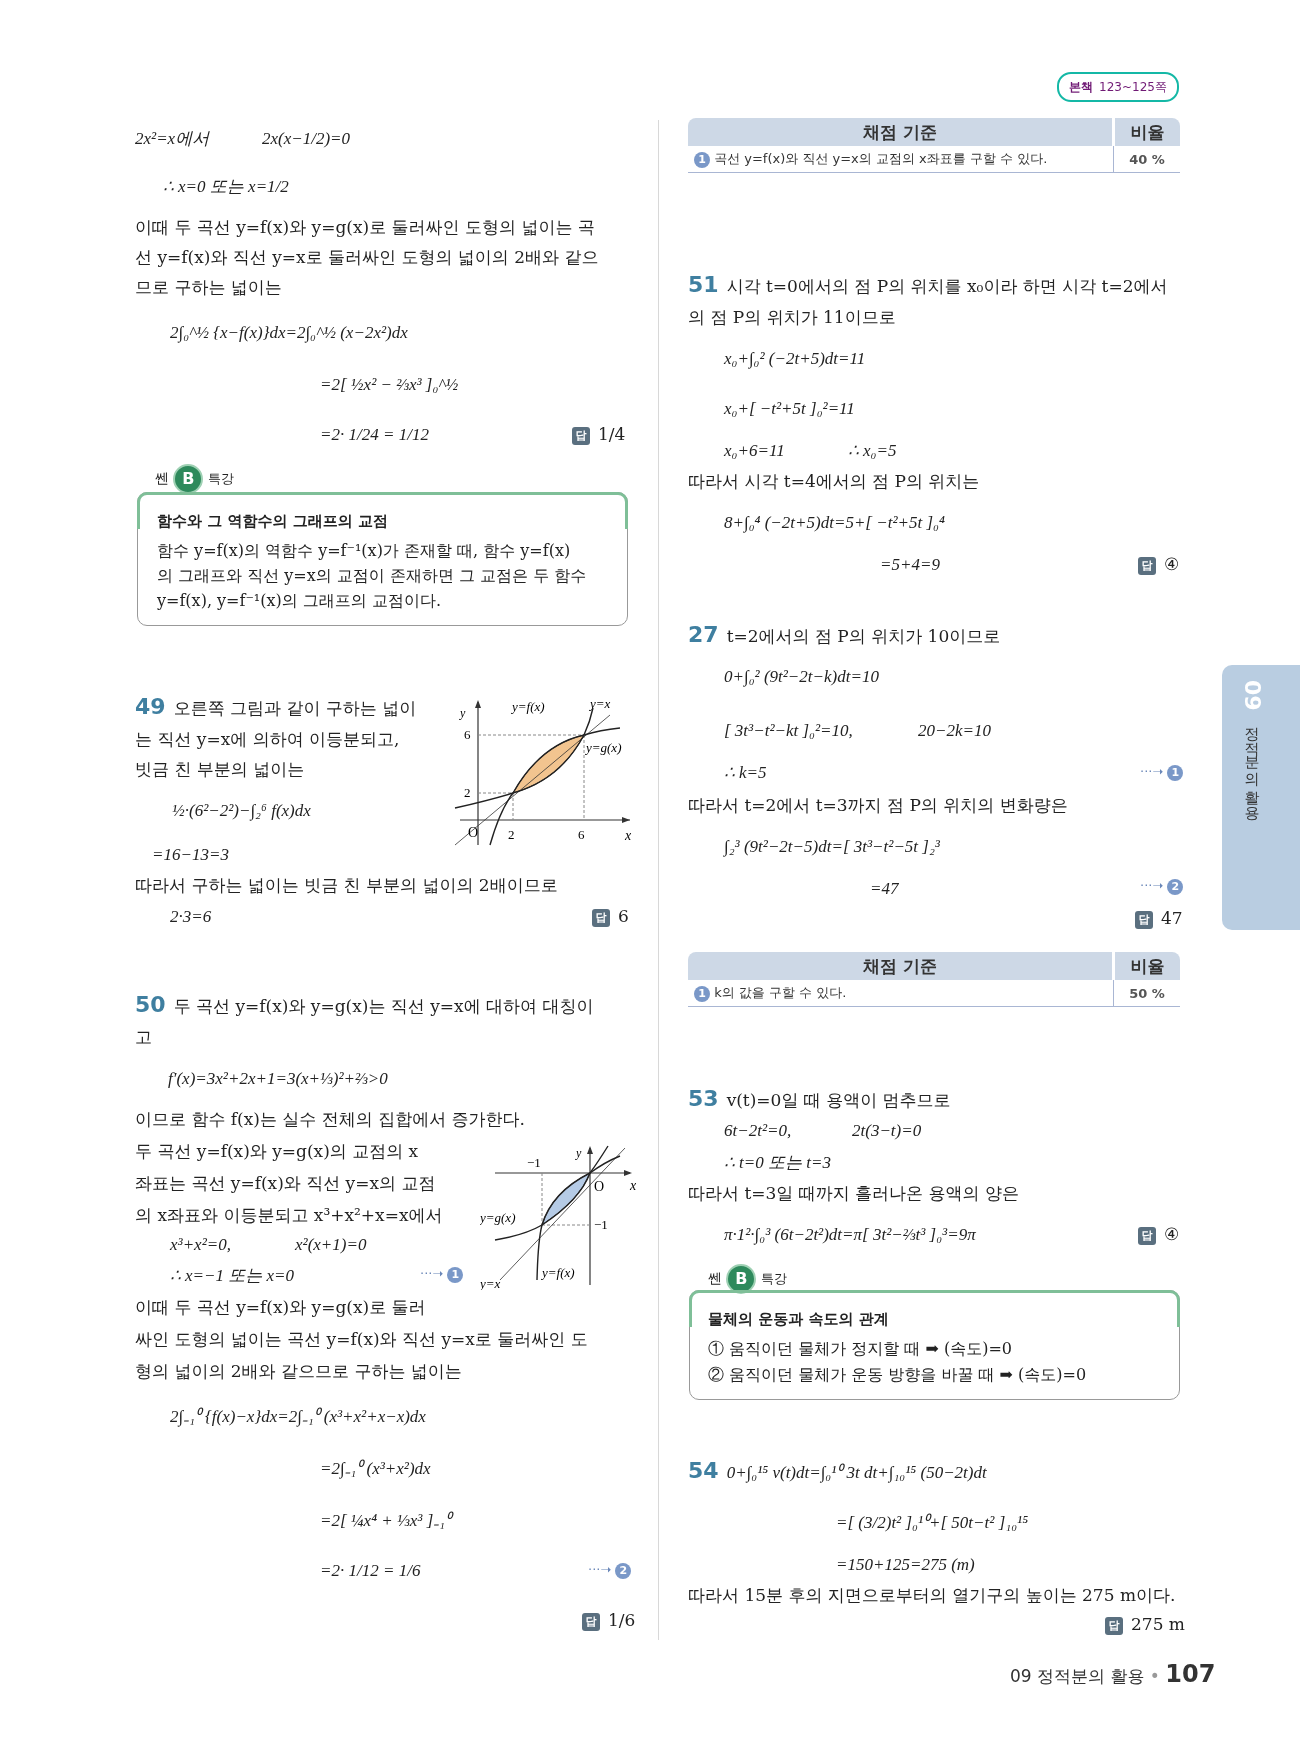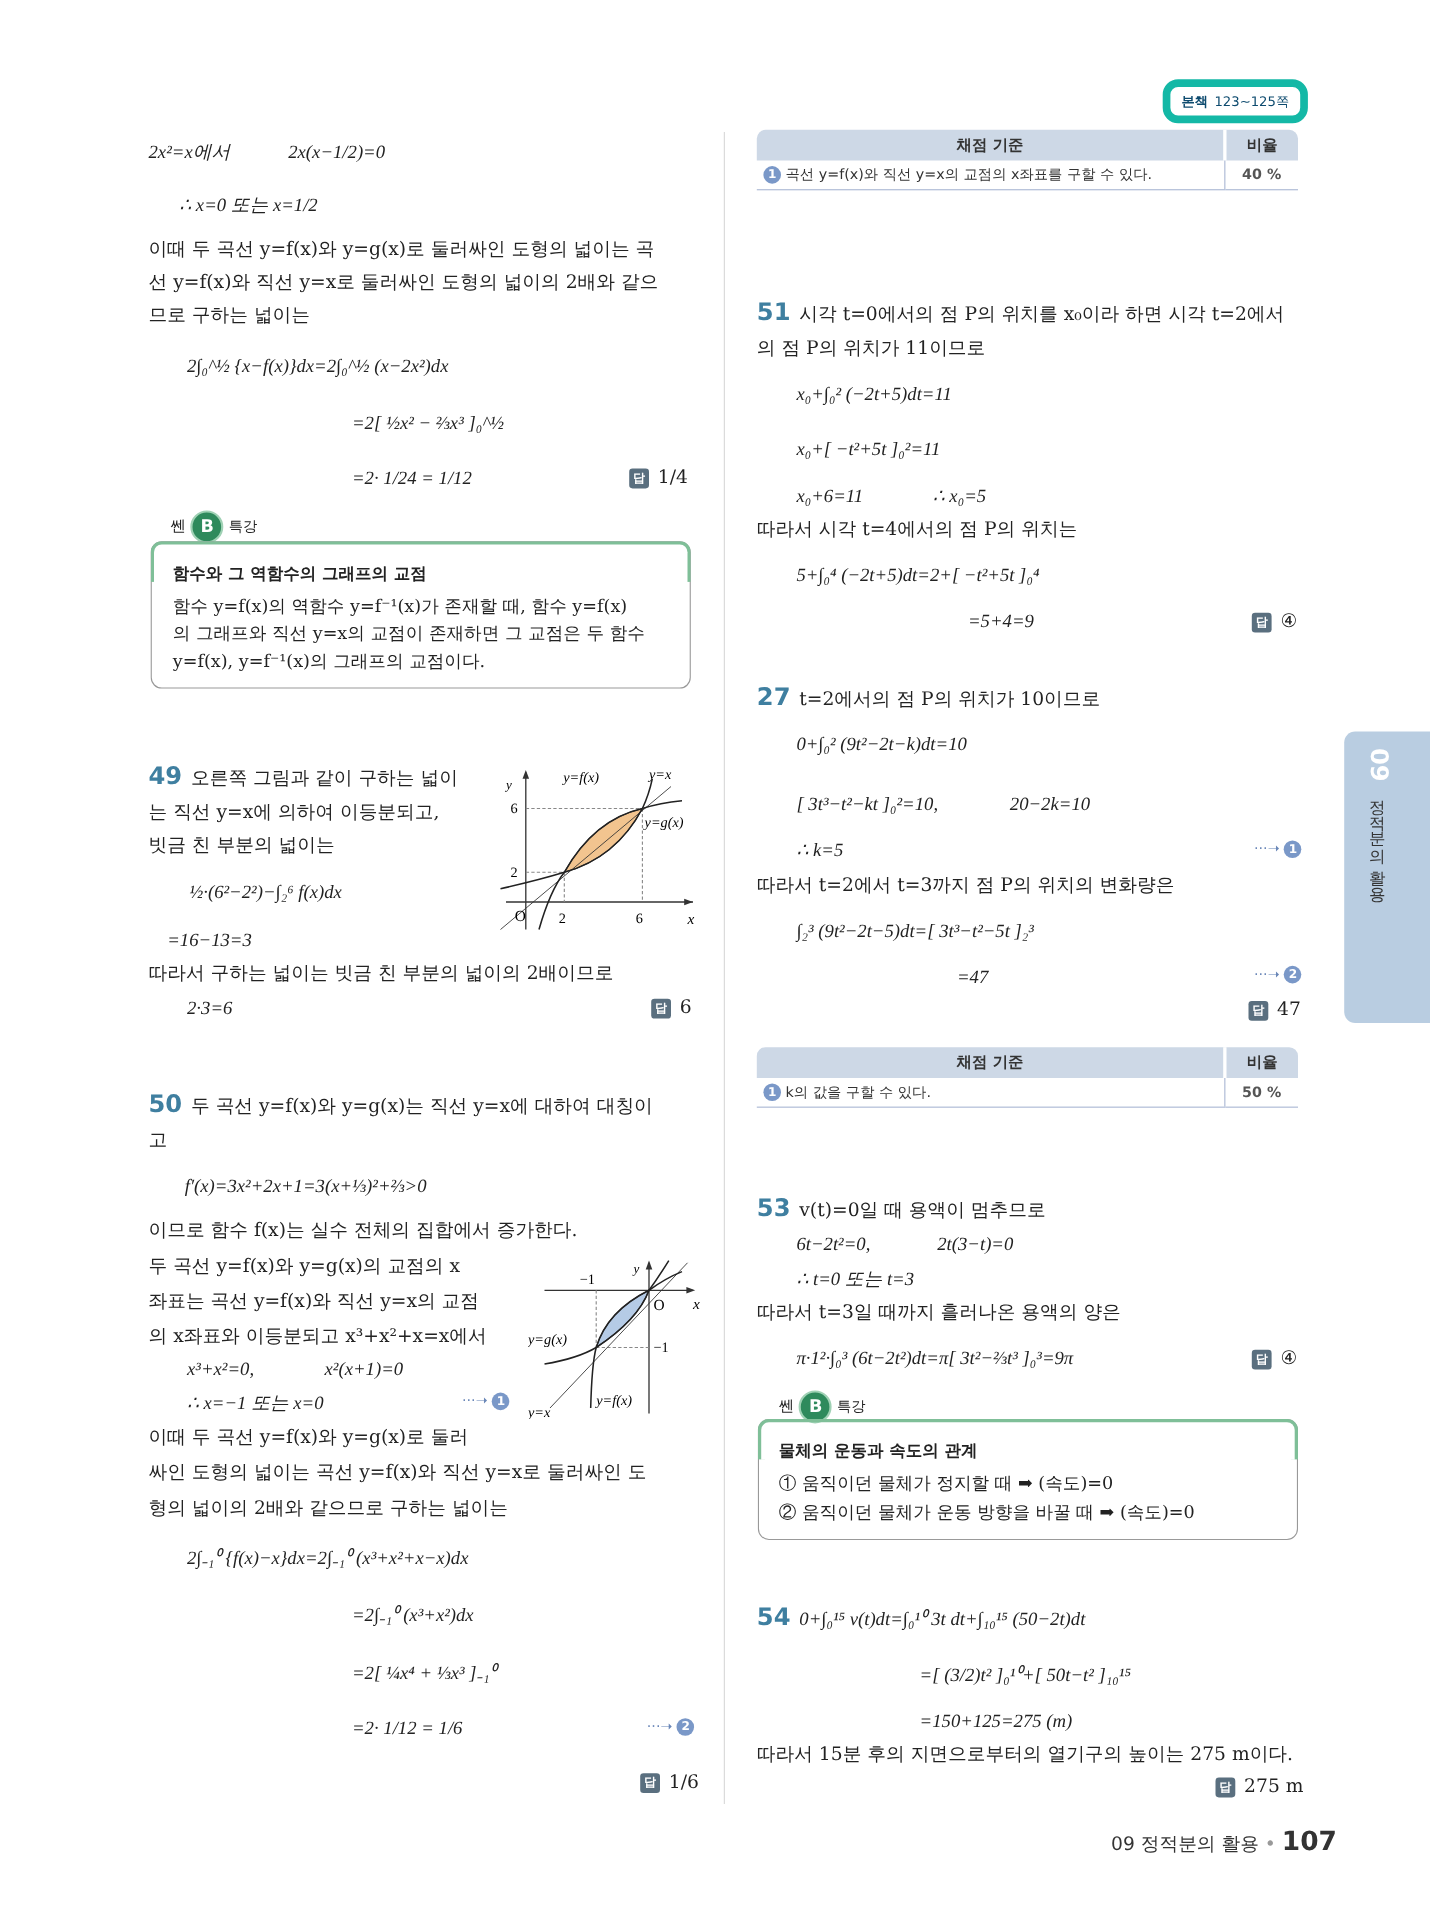--- a/index.html
+++ b/index.html
@@ -8,25 +8,25 @@
   .abs { position:absolute; }
   .m { font-family:"Liberation Serif", serif; font-style:italic; }
   .line { position:absolute; white-space:nowrap; font-size:17px; line-height:22px; }
   .num { font-family:"DejaVu Sans", sans-serif; font-weight:bold; color:#3f7fa0; font-size:22px; margin-right:8px; }
   .ans { position:absolute; white-space:nowrap; font-size:17px; }
   .ans-icon { display:inline-block; width:18px; height:18px; background:#5a6f7f; color:#fff; font-family:"DejaVu Sans",sans-serif;
               font-size:11px; line-height:18px; text-align:center; border-radius:3px; margin-right:8px; vertical-align:middle; font-weight:bold; }
   .marker { position:absolute; white-space:nowrap; font-family:"DejaVu Sans",sans-serif; color:#6a87b8; font-size:13px; }
   .circ { display:inline-block; width:16px; height:16px; border-radius:50%; background:#7a98c8; color:#fff; font-size:11px; line-height:16px; text-align:center; font-weight:bold; vertical-align:middle; }
   .divider { position:absolute; left:658px; top:120px; width:1px; height:1520px; background:#d8d8d8; }
-  .badge { position:absolute; left:1057px; top:72px; width:118px; height:26px; border:7px solid #14b8a6; border-radius:14px;
-           font-family:"DejaVu Sans",sans-serif; font-size:12px; line-height:26px; text-align:center; color:#0c4a6e; }
+  .badge { position:absolute; left:1057px; top:72px; width:118px; height:26px; border:2px solid #14b8a6; border-radius:14px;
+           font-family:"DejaVu Sans",sans-serif; font-size:12px; line-height:26px; text-align:center; color:#701a75; }
   .badge b { font-weight:bold; margin-right:6px; }
   table.grade { position:absolute; border-collapse:collapse; font-family:"DejaVu Sans",sans-serif; font-size:13px; color:#333; }
-  table.grade th { background:#cdd8e6; font-weight:bold; height:26px; font-size:14px; }
+  table.grade th { background:#cdd8e6; font-weight:bold; height:26px; font-size:17px; }
   table.grade th.c1 { border-top-left-radius:8px; }
   table.grade th.c2 { border-top-right-radius:8px; border-left:3px solid #fff; }
   table.grade td { border-bottom:1px solid #a9b6d3; padding:4px 6px; }
   table.grade td.r { border-left:1px solid #a9b6d3; text-align:center; font-weight:bold; color:#555; width:54px; }
   .tip-head { position:absolute; font-family:"DejaVu Sans",sans-serif; font-size:14px; color:#222; }
   .tip-head .b { display:inline-block; width:26px; height:26px; border-radius:50%; background:#2e8a5c; color:#fff; text-align:center; line-height:26px; font-weight:bold; font-size:16px; border:2px solid #9fd1b4; vertical-align:middle; }
   .tip-box { position:absolute; border:1px solid #999; border-radius:10px; }
   .tip-box .top { position:absolute; left:-1px; right:-1px; top:-1px; height:34px; border:3px solid #7fbf98; border-bottom:none; border-radius:10px 10px 0 0; }
   .tip-title { position:absolute; font-family:"DejaVu Sans",sans-serif; font-weight:bold; font-size:15px; white-space:nowrap; }
   .tab { position:absolute; left:1222px; top:665px; width:78px; height:265px; background:#b9cde1; border-radius:10px 0 0 10px; }
@@ -163,21 +163,21 @@
   </table>
 
 <div>
   <div class="line" style="left:688px;top:274px"><span class="num">51</span><span>시각 t=0에서의 점 P의 위치를 x₀이라 하면 시각 t=2에서</span></div>
   <div class="line" style="left:688px;top:306px">의 점 P의 위치가 11이므로</div>
   <div class="line m" style="left:724px;top:348px">x₀+∫₀² (−2t+5)dt=11</div>
   <div class="line m" style="left:724px;top:398px">x₀+[ −t²+5t ]₀²=11</div>
   <div class="line m" style="left:724px;top:440px">x₀+6=11</div>
   <div class="line m" style="left:848px;top:440px">∴ x₀=5</div>
   <div class="line" style="left:688px;top:470px">따라서 시각 t=4에서의 점 P의 위치는</div>
-  <div class="line m" style="left:724px;top:512px">5+∫₀⁴ (−2t+5)dt=2+[ −t²+5t ]₀⁴</div>
+  <div class="line m" style="left:724px;top:512px">8+∫₀⁴ (−2t+5)dt=5+[ −t²+5t ]₀⁴</div>
   <div class="line m" style="left:880px;top:554px">=5+4=9</div>
   <div class="ans" style="left:1138px;top:554px"><span class="ans-icon">답</span><span>④</span></div>
 </div>
 
 <div>
   <div class="line" style="left:688px;top:624px"><span class="num">27</span><span>t=2에서의 점 P의 위치가 10이므로</span></div>
   <div class="line m" style="left:724px;top:666px">0+∫₀² (9t²−2t−k)dt=10</div>
   <div class="line m" style="left:724px;top:720px">[ 3t³−t²−kt ]₀²=10,</div>
   <div class="line m" style="left:918px;top:720px">20−2k=10</div>
   <div class="line m" style="left:724px;top:762px">∴ k=5</div>

